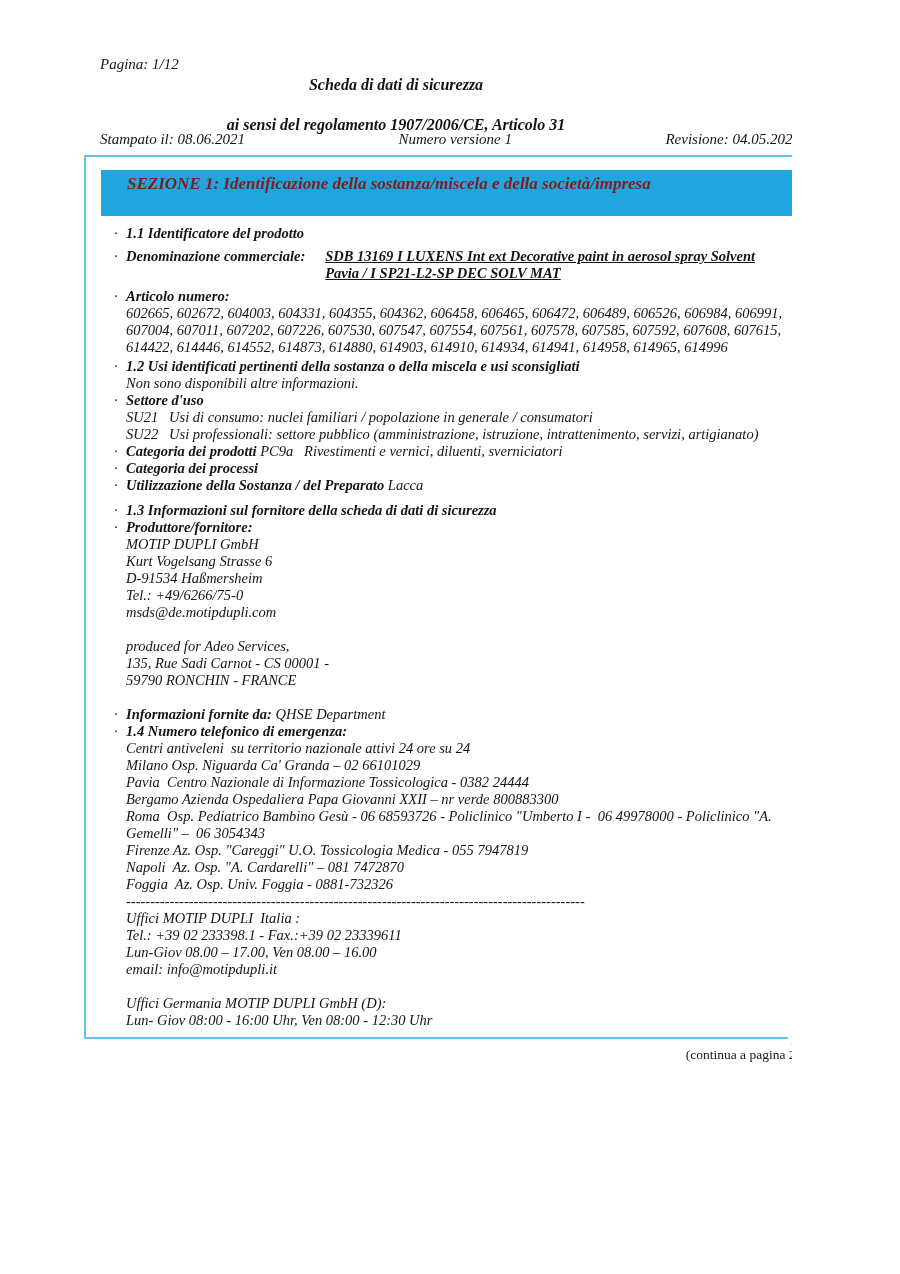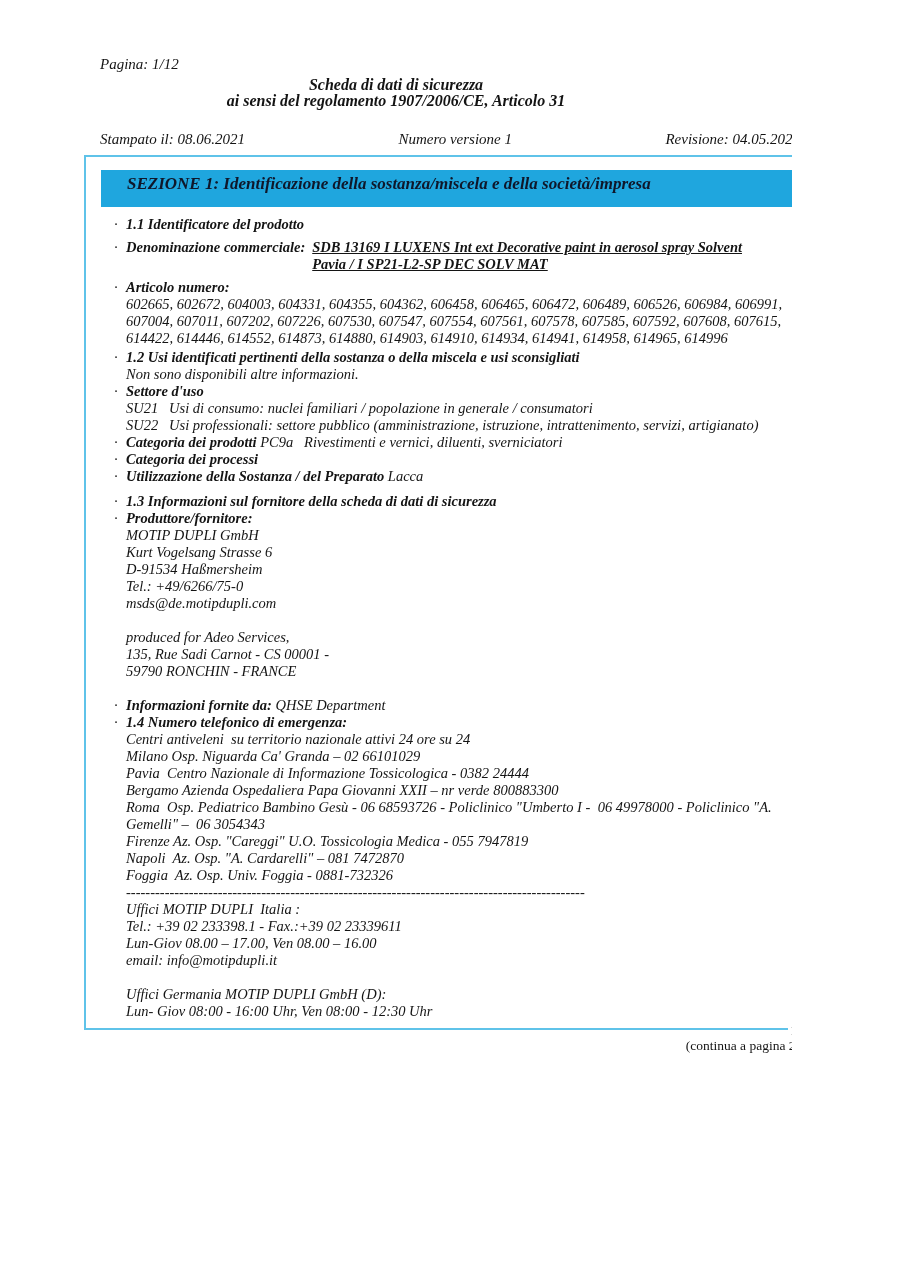--- a/index.html
+++ b/index.html
@@ -5,47 +5,47 @@
   html,body { margin:0; padding:0; background:#ffffff; }
   .page {
     position:relative; width:792px; height:1274px; background:#fff;
     font-family:"Liberation Serif","DejaVu Serif",serif; color:#141414;
     overflow:hidden;
   }
   
   .hdr-pagina { position:absolute; left:100px; top:56px; font-style:italic; font-size:15px; }
   .hdr-title  { position:absolute; left:0; top:76px; width:100%; text-align:center;
                 font-style:italic; font-weight:bold; font-size:16px; }
-  .hdr-sub    { position:absolute; left:0; top:92px; width:100%; text-align:center;
+  .hdr-sub    { position:absolute; left:0; top:116px; width:100%; text-align:center;
                 font-style:italic; font-weight:bold; font-size:16px; }
   .hdr-meta   { position:absolute; left:100px; top:131px; width:700px;
                 display:flex; justify-content:space-between;
                 font-style:italic; font-size:15px; }
   
   .doc-box {
     position:absolute; left:84px; top:155px; width:724px;
     border:2px solid #5fc3e9; background:#fff;
   }
   .bar {
-    margin:13px 13px 0 15px; background:#1fa6de; color:#0f172a;
+    margin:13px 13px 0 15px; background:#1fa6de; color:#7f1d1d;
     font-style:italic; font-weight:bold; font-size:17px;
-    padding:4px 4px 13px 26px;
+    padding:4px 4px 22px 26px;
   }
   .content {
     margin:9px 12px 8px 30px;
     font-style:italic; font-size:14.5px; line-height:17px;
   }
   .row { position:relative; padding-left:10px; white-space:pre-wrap; }
   .dot { position:absolute; left:-2px; top:0; }
   .b { font-weight:bold; }
   .u { text-decoration:underline; }
   .sp { height:17px; }
   .mt2 { margin-top:2px; } .mt6 { margin-top:6px; } .mt8 { margin-top:8px; }
   .denom { display:flex; }
-  .denom .dlabel { white-space:nowrap; margin-right:7px; }
+  .denom .dlabel { white-space:nowrap; margin-right:20px; }
   .dval { flex:1; }
   
   .i-mark {
     position:absolute; right:12px; bottom:-9px; background:#fff;
     padding:0 3px; font-style:normal; font-size:12px; line-height:12px; color:#222;
   }
   .continua {
     position:absolute; right:10px; bottom:-26px;
     font-style:normal; font-size:13.5px; white-space:nowrap;
   }

